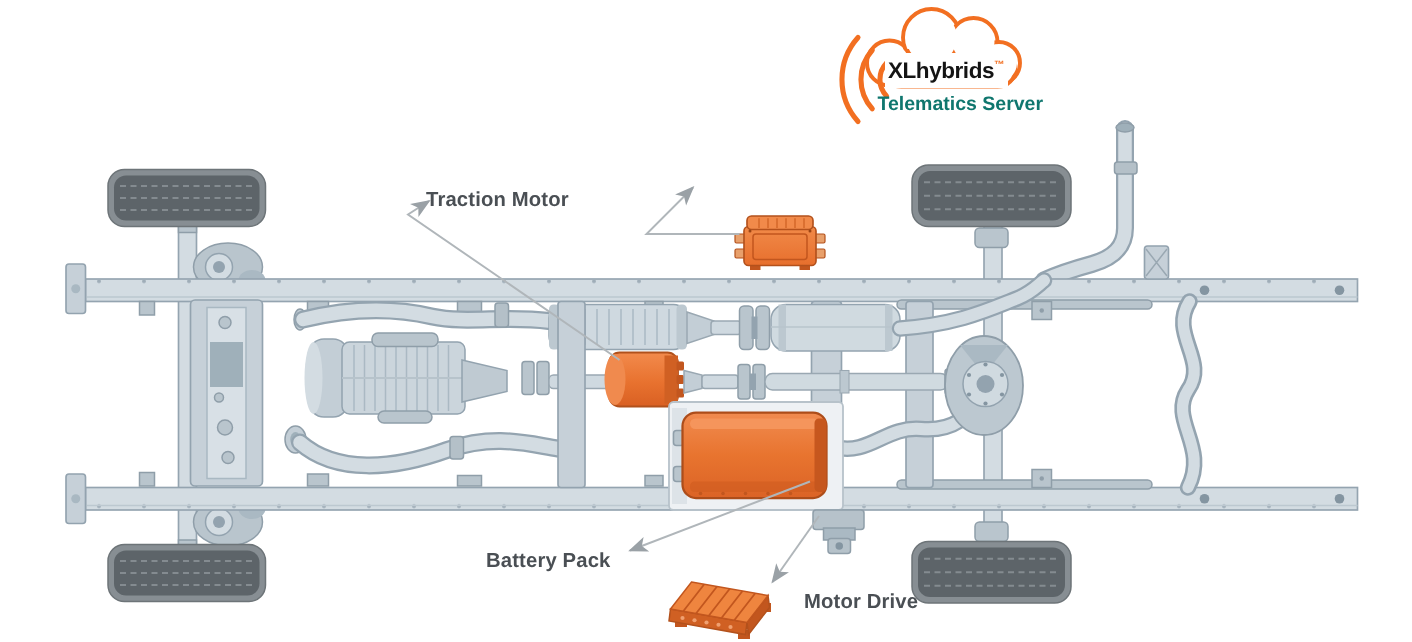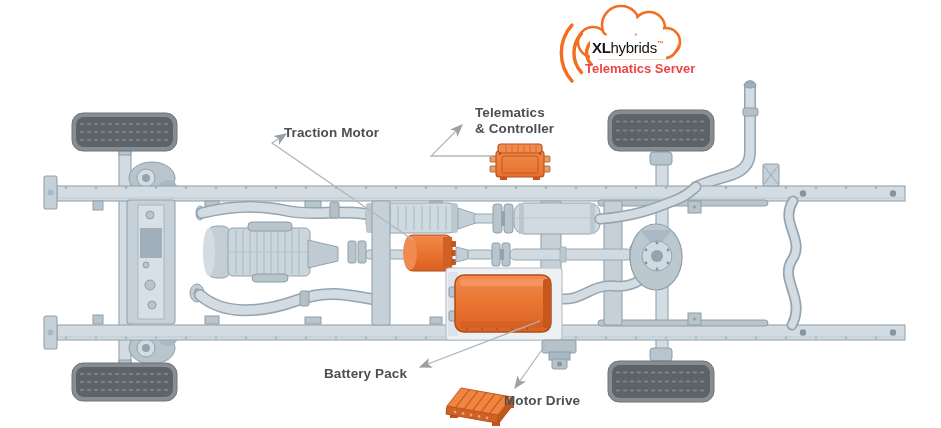--- a/index.html
+++ b/index.html
@@ -13,23 +13,23 @@
   .rib{stroke:#aab9c3;stroke-width:1;fill:none;}
   .pipeO{fill:none;stroke:#94a4b0;stroke-linecap:round;}
   .pipeI{fill:none;stroke:#d3dce2;stroke-linecap:round;}
   .leader{fill:none;stroke:#b0b6ba;stroke-width:1.3;}
   
   .lbl{position:absolute;white-space:nowrap;font-size:13.5px;font-weight:600;
        color:#4a4f54;letter-spacing:.1px;}
   .lbl2{line-height:16px;}
   .brand{position:absolute;left:590px;top:39px;background:#fff;padding:0 2px 3px 2px;
          font-size:15px;font-weight:800;color:#141414;letter-spacing:-.3px;}
-  .brand .rest{font-weight:400;}
+  .brand .rest{font-weight:700;}
   .brand .tm{font-size:7px;font-weight:700;color:#f26f21;vertical-align:7px;letter-spacing:0;}
-  .caption{position:absolute;left:585px;top:61px;font-size:13px;font-weight:600;color:#ef4444;}
+  .caption{position:absolute;left:585px;top:61px;font-size:13px;font-weight:600;color:#0f766e;}
 </style>
 </head>
 <body>
 
 <div class="stage">
 
 <svg class="art" width="941" height="428" viewBox="0 0 941 428">
   <defs>
     <linearGradient id="gmot" x1="0" y1="0" x2="0" y2="1">
       <stop offset="0" stop-color="#F28A4C"></stop>
@@ -309,26 +309,22 @@
   </g>
   <g stroke="#F26F21" stroke-width="3.4" fill="none" stroke-linecap="round">
     <path d="M591,42 A16,16 0 0 0 591,64"></path>
     <path d="M581.5,33.5 A29,29 0 0 0 581.5,72.5"></path>
     <path d="M572,25 A42,42 0 0 0 572,81"></path>
   </g>
 </svg>
 
 <div class="lbl" style="left:284px;top:125px;">Traction Motor</div>
 
-<div class="lbl lbl2" style="left:475px;top:105px;">
-  <div>Telematics</div>
-  <div>&amp; Controller</div>
+
+<div class="lbl" style="left:324px;top:366px;">Battery Pack</div>
+
+<div class="lbl" style="left:536px;top:393px;">Motor Drive</div>
+
+<div class="brand"><span>XL</span><span class="rest">hybrids</span><span class="tm">™</span></div>
+
+<div class="caption">Telematics Server</div>
+
 </div>
 
-<div class="lbl" style="left:324px;top:366px;">Battery Pack</div>
-
-<div class="lbl" style="left:504px;top:393px;">Motor Drive</div>
-
-<div class="brand"><span>XL</span><span class="rest">hybrids</span><span class="tm">™</span></div>
-
-<div class="caption">Telematics Server</div>
-
-</div>
-
 </body></html>

